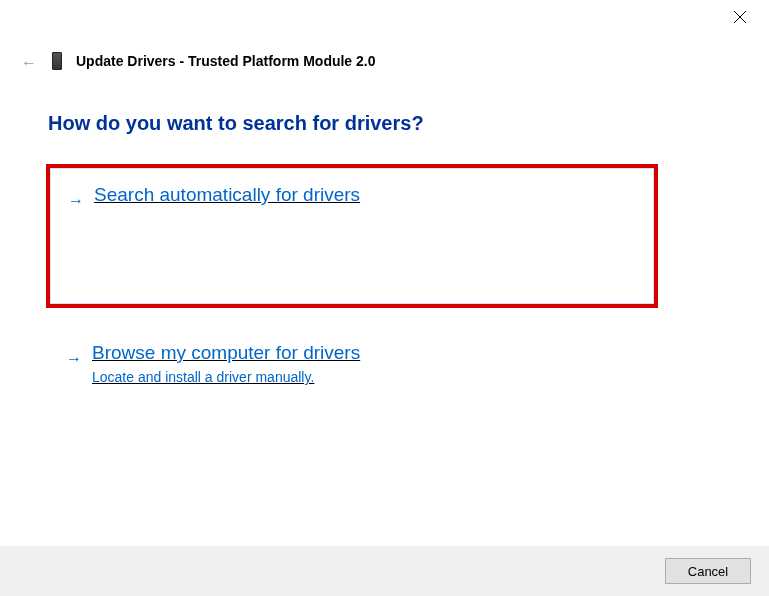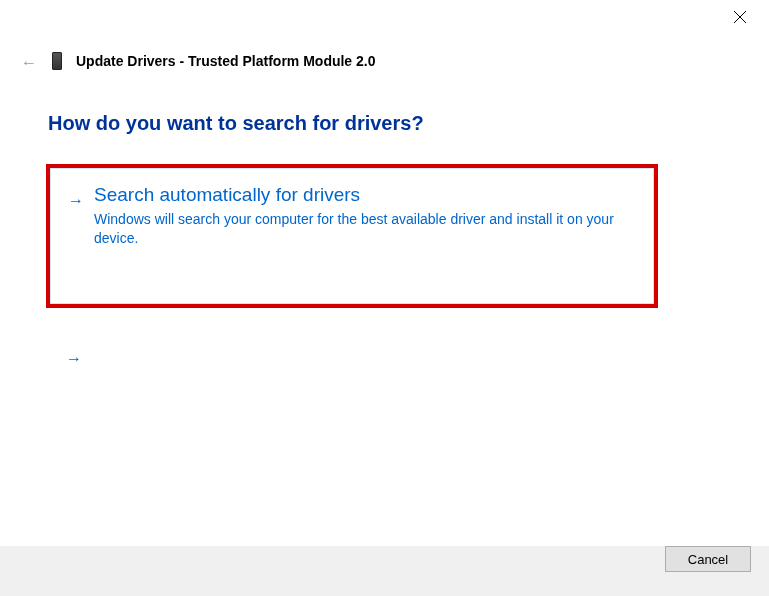--- a/index.html
+++ b/index.html
@@ -95,41 +95,42 @@
       gap: 10px;
     }
     .option-arrow {
       color: #0066cc;
       font-size: 16px;
       margin-top: 6px;
       flex-shrink: 0;
     }
     .option-text {
       flex: 1;
+      text-decoration: underline;
     }
     .option-title {
       font-size: 19px;
       color: #0066cc;
       font-weight: 400;
       margin-bottom: 4px;
     }
     .option-desc {
       font-size: 14px;
       color: #0066cc;
       line-height: 1.35;
     }
     .footer {
       position: absolute;
       bottom: 0;
       left: 0;
       right: 0;
       height: 50px;
       background: #f0f0f0;
       display: flex;
-      align-items: flex-start;
+      align-items: center;
       justify-content: flex-end;
       padding-right: 18px;
     }
     .cancel-btn {
       width: 86px;
       height: 26px;
       background: #e1e1e1;
       border: 1px solid #adadad;
       font-size: 13px;
       color: #000;
@@ -154,28 +155,29 @@
   <div class="header-title">Update Drivers - Trusted Platform Module 2.0</div>
 </div>
 
 <h1 class="main-heading">How do you want to search for drivers?</h1>
 
 <div class="option highlighted">
   <div class="option-inner">
     <div class="option-arrow">→</div>
     <div class="option-text">
       <div class="option-title">Search automatically for drivers</div>
-      <div class="option-desc">Windows will search your computer for the best available driver and install it on your device.</div>
     </div>
   </div>
 </div>
 
 <div class="option second">
   <div class="option-inner">
     <div class="option-arrow">→</div>
     <div class="option-text">
+      <div class="option-title">Browse my computer for drivers</div>
+      <div class="option-desc">Locate and install a driver manually.</div>
     </div>
   </div>
 </div>
 
 <div class="footer">
   <button class="cancel-btn">Cancel</button>
 </div>
 
 </body></html>

